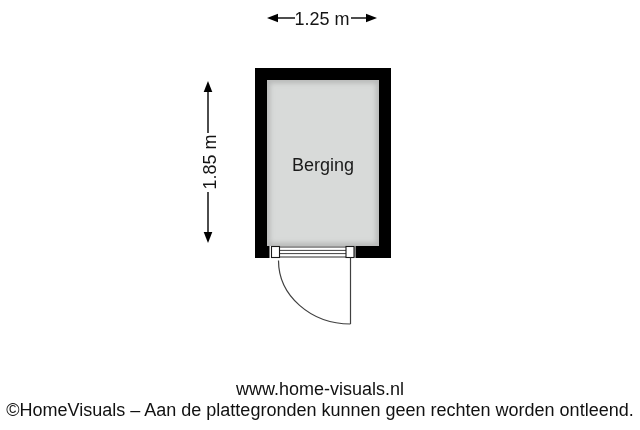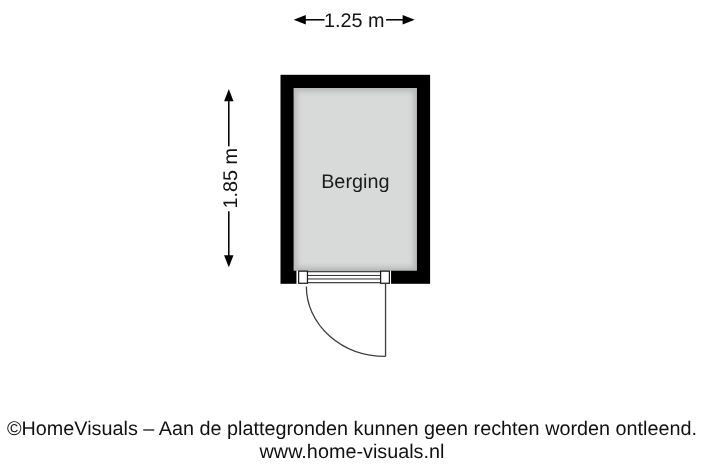--- a/index.html
+++ b/index.html
@@ -85,17 +85,17 @@
       <line x1="272" y1="250.4" x2="354" y2="250.4" stroke="#2a2a2a" stroke-width="0.9"></line>
       <line x1="272" y1="253.6" x2="354" y2="253.6" stroke="#2a2a2a" stroke-width="0.9"></line>
       <rect x="271.5" y="246.5" width="8" height="11" fill="#ffffff" stroke="#1a1a1a" stroke-width="1.1"></rect>
       <rect x="346" y="246.5" width="8" height="11" fill="#ffffff" stroke="#1a1a1a" stroke-width="1.1"></rect>
       <path d="M 278.5 260.5 A 72 63.5 0 0 0 350.5 324" fill="none" stroke="#404040" stroke-width="1.2"></path>
       <line x1="350.5" y1="257.5" x2="350.5" y2="324" stroke="#404040" stroke-width="1.2"></line>
     </g>
   </svg>
 
   <div class="footer">
+    <div>www.home-visuals.nl</div>
     <div>©HomeVisuals – Aan de plattegronden kunnen geen rechten worden ontleend.</div>
-    <div>www.home-visuals.nl</div>
   </div>
 
 </div>
 
 </body></html>

